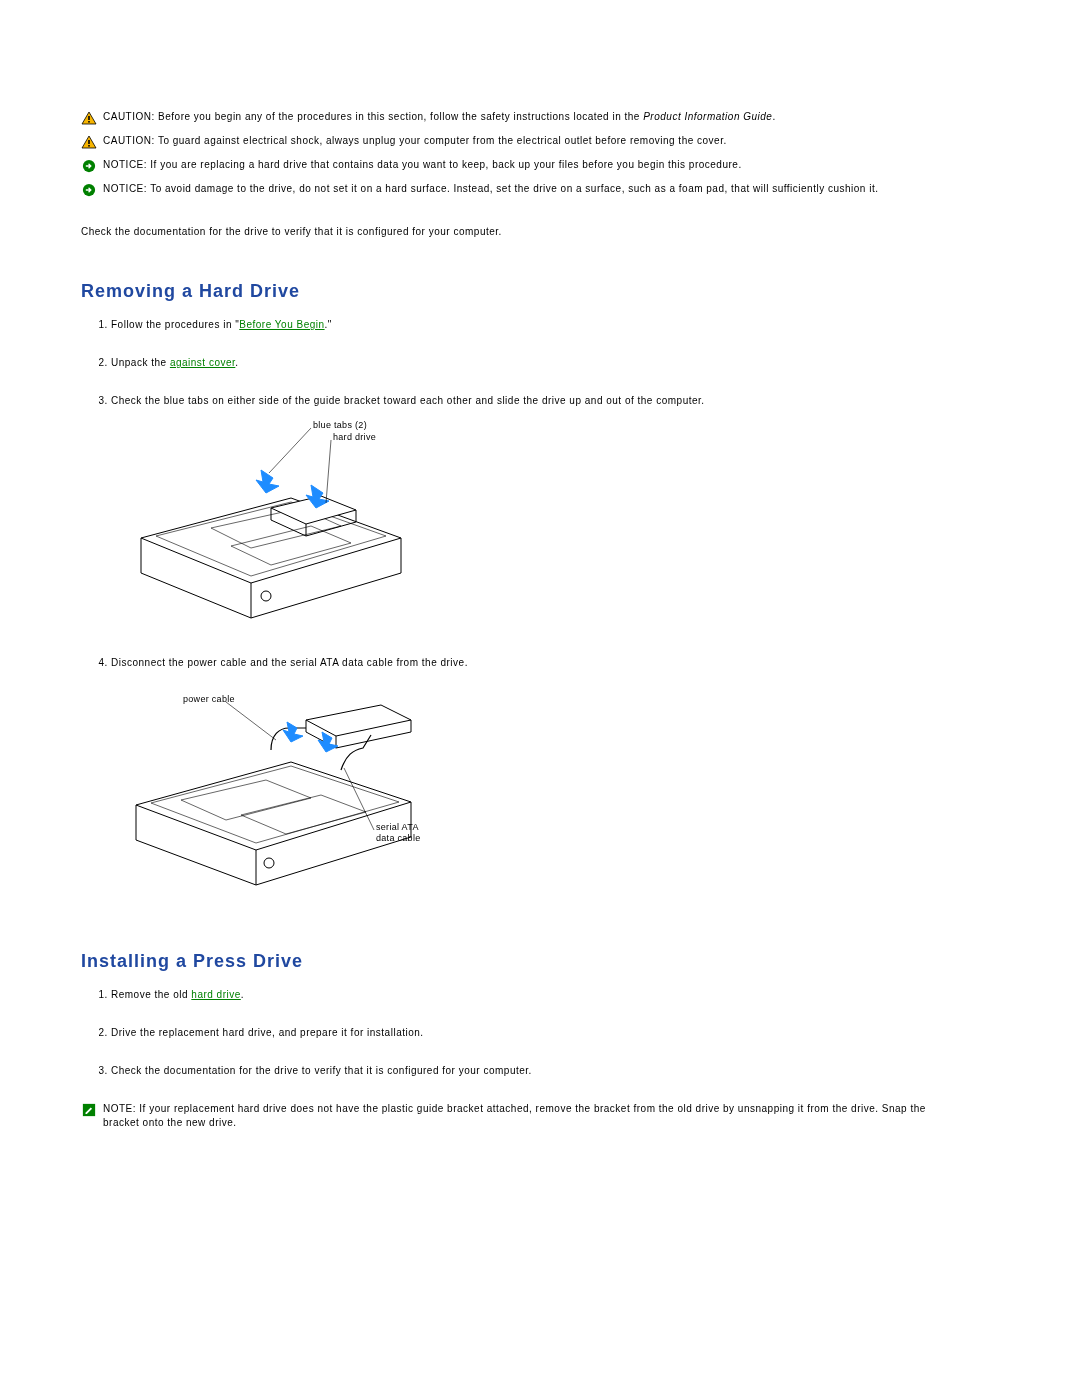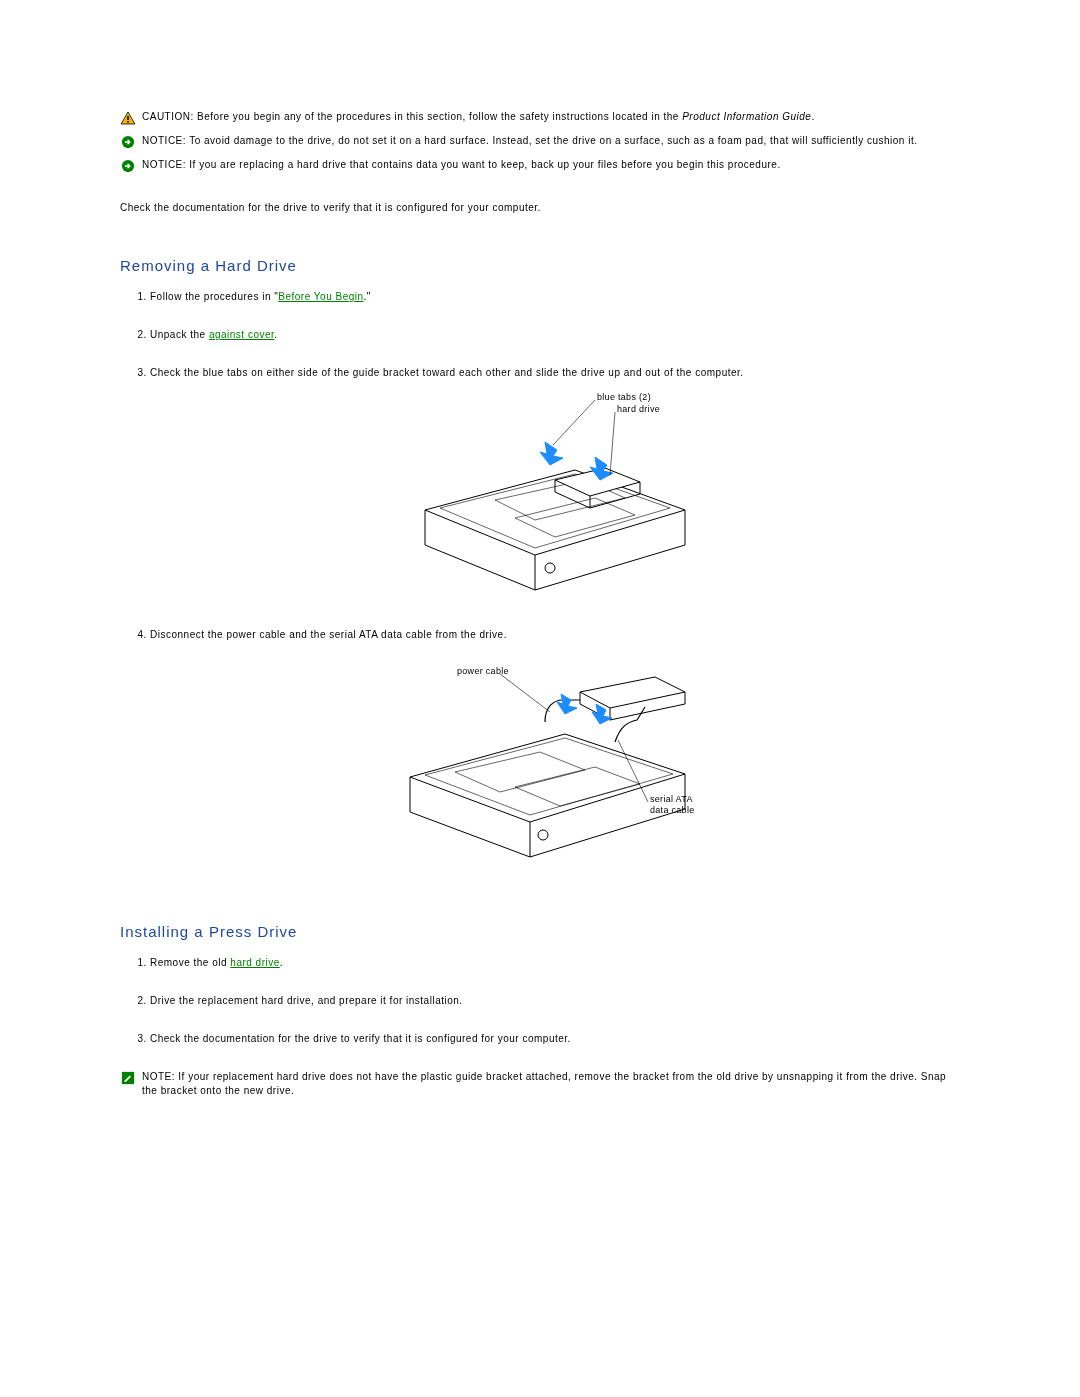--- a/index.html
+++ b/index.html
@@ -7,21 +7,21 @@
     font-size: 10px;
     color: #000;
     margin: 0;
     padding: 0;
     background: #fff;
     letter-spacing: 0.5px;
   }
   .page {
     width: 1080px;
     min-height: 1397px;
-    padding: 110px 120px 60px 120px;
+    padding: 110px 120px 60px 81px;
     box-sizing: border-box;
   }
   .alert-row {
     display: flex;
     align-items: flex-start;
     margin-bottom: 9px;
     line-height: 1.4;
   }
   .alert-icon {
     width: 16px;
@@ -36,41 +36,41 @@
   .lead-word {
     display: inline;
   }
   .italic { font-style: italic; }
   .plain-para {
     margin: 28px 0 20px 0;
     line-height: 1.4;
   }
   h2.section {
     font-family: Verdana, Arial, sans-serif;
-    font-size: 15px;
-    font-weight: normal;
+    font-size: 18px;
+    font-weight: bold;
     color: #2048a0;
     letter-spacing: 1px;
     margin: 42px 0 16px 0;
   }
   ol.steps {
     list-style: decimal;
     margin: 0 0 0 30px;
     padding: 0;
   }
   ol.steps > li {
     margin-bottom: 24px;
     line-height: 1.4;
   }
   a.link {
     color: #008000;
     text-decoration: underline;
   }
   .fig {
-    text-align: center;
+    text-align: left;
     margin: 10px auto 22px auto;
   }
   .fig svg {
     display: inline-block;
   }
   .callout {
     font-family: Verdana, Arial, sans-serif;
     font-size: 9px;
     fill: #000;
     letter-spacing: 0.3px;
@@ -102,44 +102,57 @@
         <rect x="7.2" y="5" width="1.6" height="4" fill="#000"></rect>
         <rect x="7.2" y="10" width="1.6" height="1.6" fill="#000"></rect>
       </svg>
     </span>
     <span class="alert-text">
       <span class="lead-word">CAUTION:</span>
       <span>Before you begin any of the procedures in this section, follow the safety instructions located in the </span><span class="italic">Product Information Guide</span><span>.</span>
     </span>
   </div>
 
+  <div class="alert-row">
+    <span class="alert-icon">
+      <svg viewBox="0 0 16 14" width="16" height="14">
+        <polygon points="8,1 15,13 1,13" fill="#f7b500" stroke="#000" stroke-width="0.8"></polygon>
+        <rect x="7.2" y="5" width="1.6" height="4" fill="#000"></rect>
+        <rect x="7.2" y="10" width="1.6" height="1.6" fill="#000"></rect>
+      </svg>
+    </span>
+    <span class="alert-text">
+      <span class="lead-word">CAUTION:</span>
+      <span>To guard against electrical shock, always unplug your computer from the electrical outlet before removing the cover.</span>
+    </span>
+  </div>
 
   <div class="alert-row">
     <span class="alert-icon">
       <svg viewBox="0 0 16 16" width="16" height="14">
         <circle cx="8" cy="8" r="7" fill="#008000"></circle>
         <path d="M5,8 L9,8 M8,6 L10,8 L8,10" fill="none" stroke="#fff" stroke-width="1.6" stroke-linecap="round"></path>
       </svg>
     </span>
     <span class="alert-text">
       <span class="lead-word">NOTICE:</span>
-      <span>To avoid damage to the drive, do not set it on a hard surface. Instead, set the drive on a surface, such as a foam pad, that will sufficiently cushion it.</span>
+      <span>If you are replacing a hard drive that contains data you want to keep, back up your files before you begin this procedure.</span>
     </span>
   </div>
 
   <div class="alert-row">
     <span class="alert-icon">
       <svg viewBox="0 0 16 16" width="16" height="14">
         <circle cx="8" cy="8" r="7" fill="#008000"></circle>
         <path d="M5,8 L9,8 M8,6 L10,8 L8,10" fill="none" stroke="#fff" stroke-width="1.6" stroke-linecap="round"></path>
       </svg>
     </span>
     <span class="alert-text">
       <span class="lead-word">NOTICE:</span>
-      <span>If you are replacing a hard drive that contains data you want to keep, back up your files before you begin this procedure.</span>
+      <span>To avoid damage to the drive, do not set it on a hard surface. Instead, set the drive on a surface, such as a foam pad, that will sufficiently cushion it.</span>
     </span>
   </div>
 
   <p class="plain-para">Check the documentation for the drive to verify that it is configured for your computer.</p>
 
   <h2 class="section">Removing a Hard Drive</h2>
 
   <ol class="steps">
     <li>
       <span>Follow the procedures in "</span><a href="#" class="link">Before You Begin</a><span>."</span>

